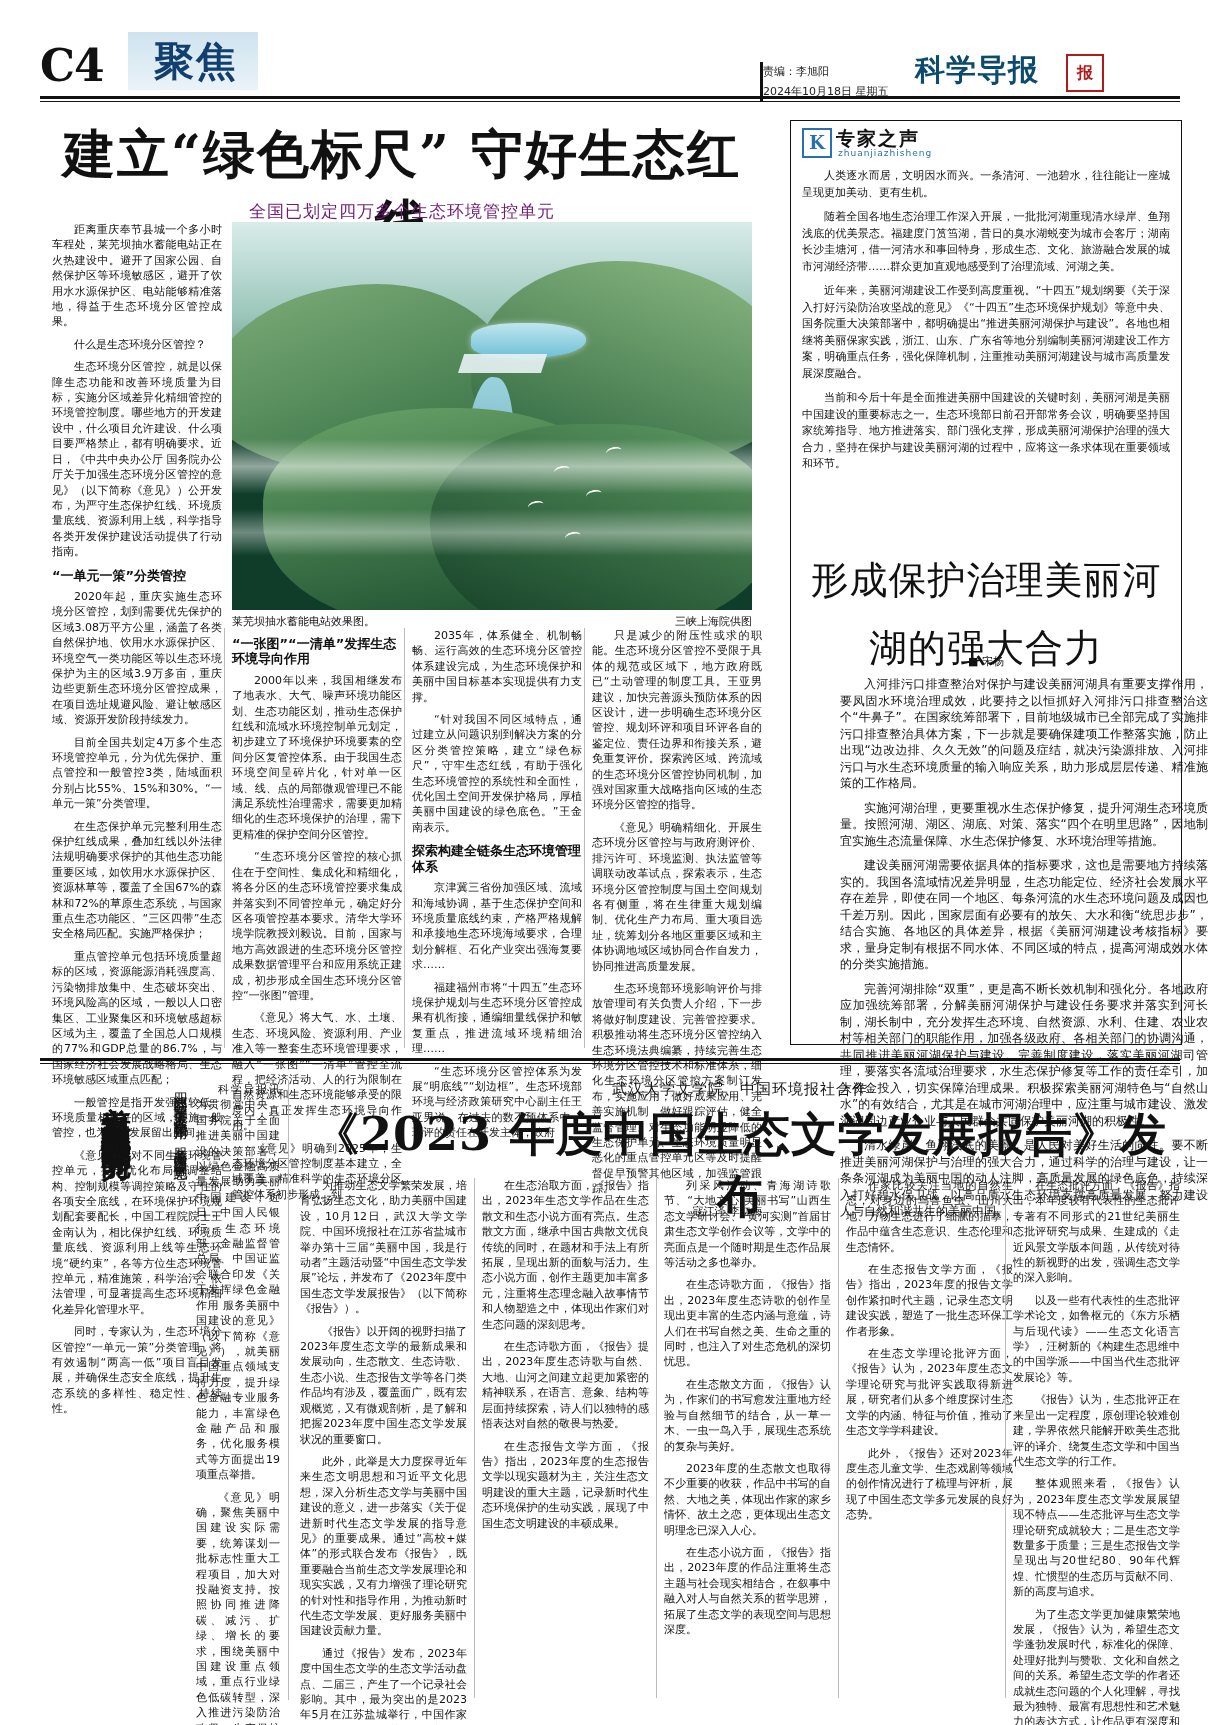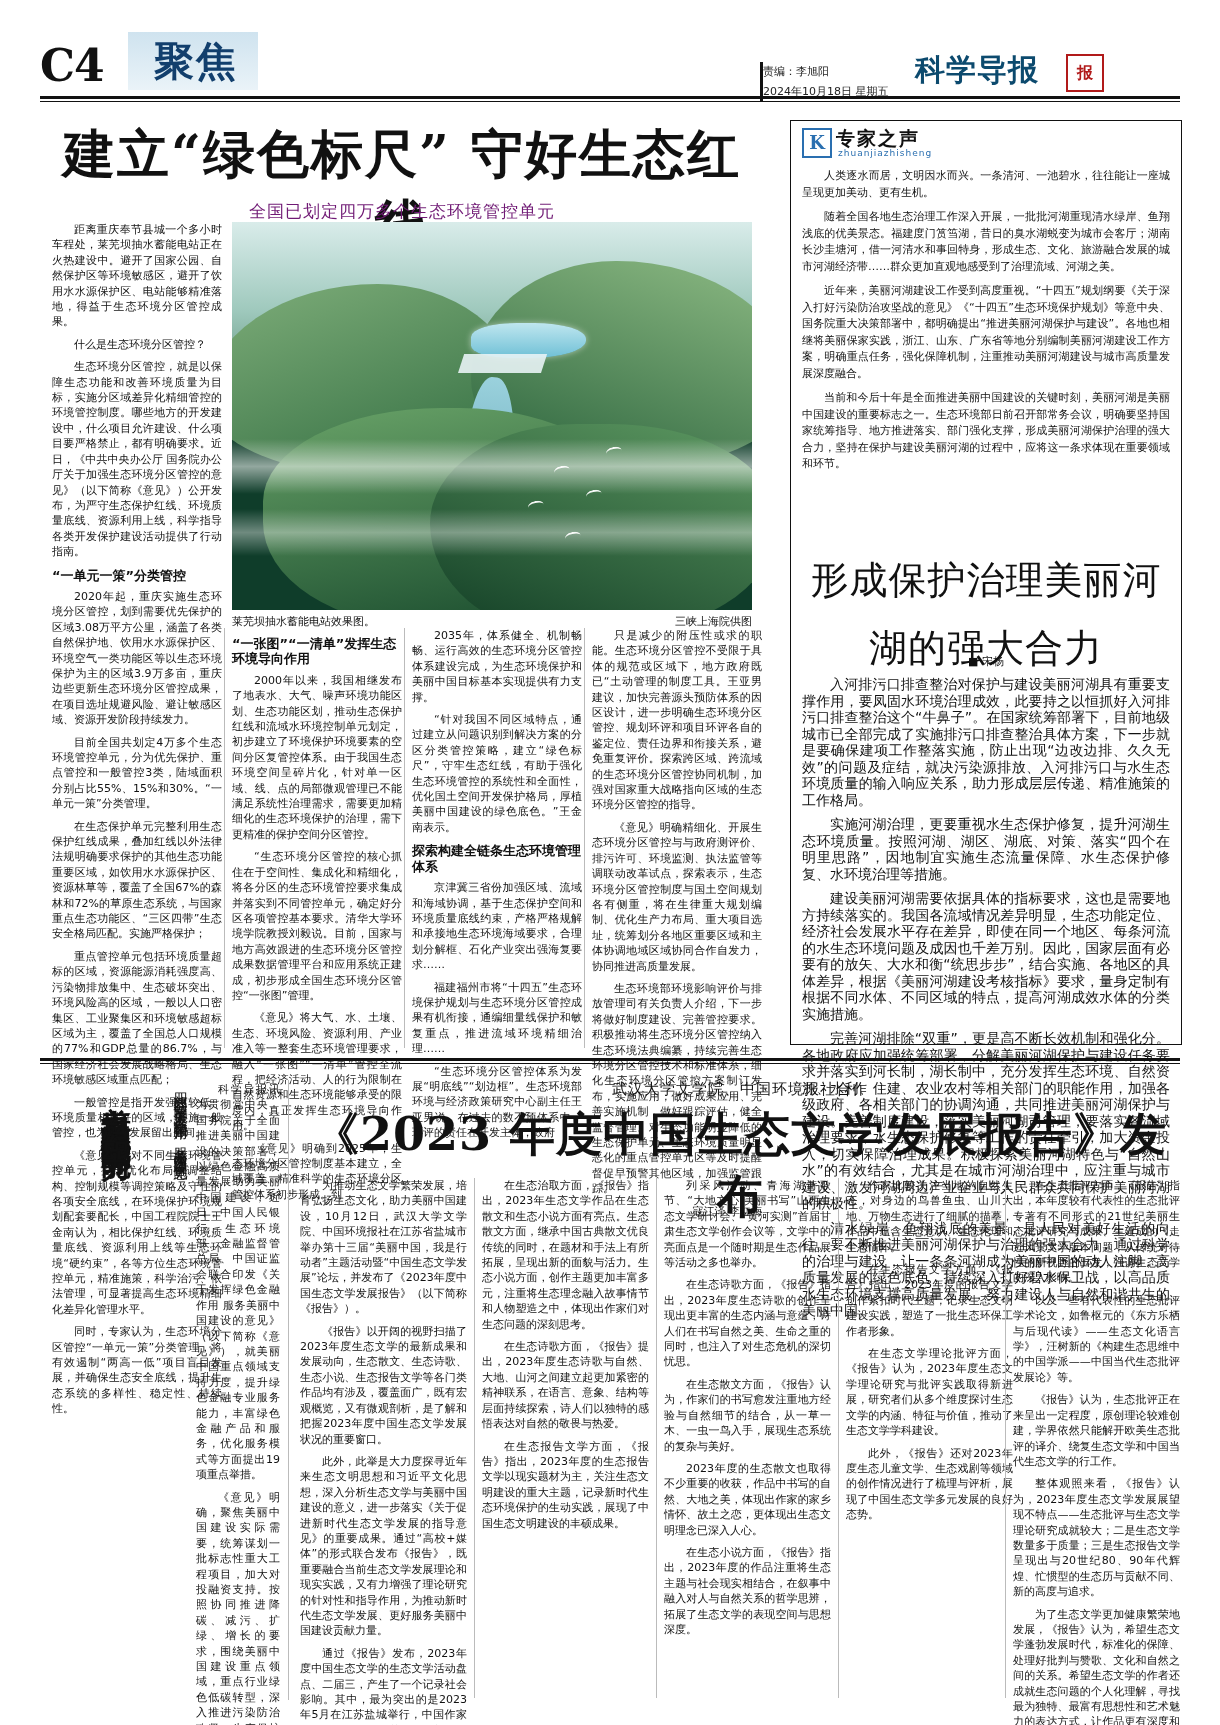--- a/index.html
+++ b/index.html
@@ -65,21 +65,21 @@
   
   .rail{position:absolute;left:790px;top:120px;width:392px;height:925px;border:1px solid #111;box-sizing:border-box;padding:10px 12px;}
   .rail-head{position:absolute;left:790px;top:120px;width:392px;height:40px;}
   .rail-k{position:absolute;left:12px;top:8px;width:26px;height:26px;border:2px solid #2a6fb0;color:#2a6fb0;font-size:18px;font-weight:bold;text-align:center;line-height:26px;font-family:"DejaVu Serif","Liberation Serif",serif;}
   .rail-title{position:absolute;left:46px;top:6px;font-size:19px;font-weight:bold;color:#111;letter-spacing:2px;font-family:"DejaVu Serif","Liberation Serif",serif;}
   .rail-pinyin{position:absolute;left:48px;top:28px;font-size:9px;color:#2a6fb0;letter-spacing:1px;}
   .rail-body{position:absolute;left:802px;top:168px;width:368px;font-size:11px;line-height:16.5px;text-align:justify;}
   .rail-body p{margin:0 0 8px 0;text-indent:2em;}
   .rail-headline{position:absolute;left:802px;top:546px;width:368px;text-align:center;font-size:38px;font-weight:normal;line-height:68px;letter-spacing:1px;font-family:"DejaVu Serif","Liberation Serif",serif;}
   .rail-author{position:absolute;left:802px;top:654px;width:368px;text-align:center;font-size:11px;}
-  .rail-body2{position:absolute;left:802px;top:676px;width:368px;font-size:14px;line-height:16.5px;text-align:justify;}
+  .rail-body2{position:absolute;left:840px;top:676px;width:368px;font-size:12px;line-height:16.5px;text-align:justify;}
   .rail-body2 p{margin:0 0 8px 0;text-indent:2em;}
 
   
   .bottom-rule{position:absolute;left:40px;top:1058px;width:1140px;height:3px;background:#111;}
   .bottom-rule2{position:absolute;left:40px;top:1063px;width:1140px;height:1px;background:#111;}
   .vtitle{position:absolute;left:42px;top:1082px;width:96px;height:600px;
           writing-mode:vertical-rl;text-orientation:upright;
           font-size:30px;font-weight:bold;line-height:44px;letter-spacing:3px;
           font-family:"DejaVu Serif","Liberation Serif",serif;}
   .vsub{position:absolute;left:140px;top:1082px;width:52px;height:560px;

